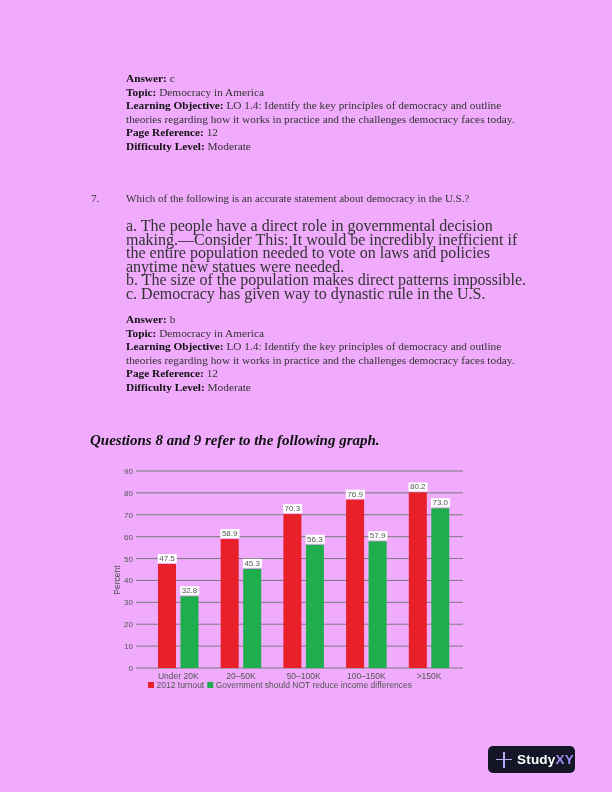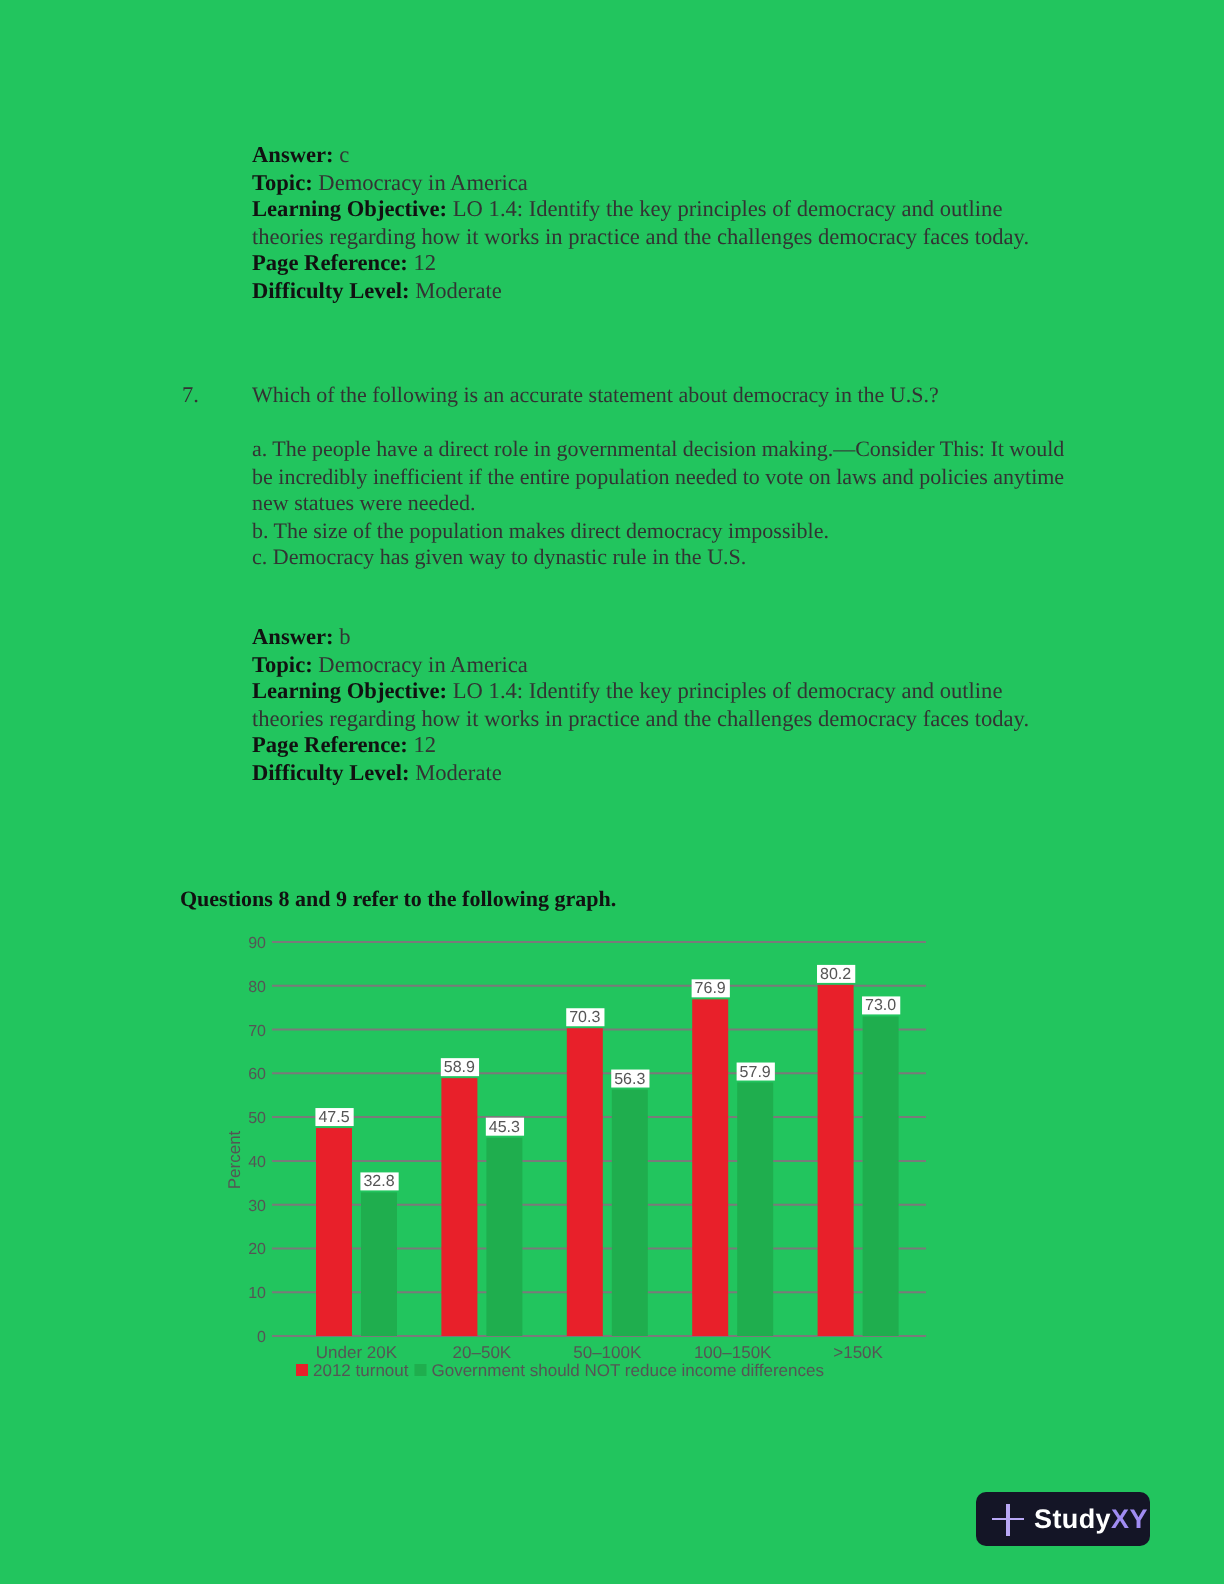--- a/index.html
+++ b/index.html
@@ -1,27 +1,27 @@
 <!DOCTYPE html>
 <html><head>
 <meta charset="utf-8">
 <style>
   html, body { margin: 0; padding: 0; background: #ffffff; }
   body { width: 612px; height: 792px; position: relative; overflow: hidden;
          font-family: "Liberation Serif", "DejaVu Serif", serif; color: #222; }
-  .page { position: absolute; left: 0; top: 0; width: 612px; height: 792px; background: #22c55e; }
+  .page { position: absolute; left: 0; top: 0; width: 612px; height: 792px; background: #f0abfc; }
   .block { position: absolute; left: 126px; width: 400px; font-size: 11.3px; line-height: 13.6px; }
   .block p { margin: 0; }
   .lbl { font-weight: bold; color: #111; }
   .val { color: #333; }
   .qnum { position: absolute; left: 91px; font-size: 11.3px; line-height: 13.6px; color: #333; }
   .qtext { position: absolute; left: 126px; width: 410px; font-size: 11px; line-height: 13.6px; color: #333; }
-  .opts { position: absolute; left: 126px; width: 410px; font-size: 11px; line-height: 13.6px; color: #333; }
+  .opts { position: absolute; left: 126px; width: 410px; font-size: 16px; line-height: 13.6px; color: #333; }
   .opts p { margin: 0; }
-  .section-title { position: absolute; left: 90px; top: 444px; font-size: 11px; font-weight: bold; color: #111; }
+  .section-title { position: absolute; left: 90px; top: 432px; font-size: 15px; font-weight: bold; color: #111; font-style: italic; }
   .section-sub { position: absolute; left: 93px; top: 446px; font-size: 11.3px; color: #333; }
   #chart { position: absolute; left: 100px; top: 462px; }
   .ax-text { font-family: "Liberation Sans", "DejaVu Sans", sans-serif; fill: #555; }
   .logo { position: absolute; left: 488px; top: 746px; width: 87px; height: 27px; background: #141526;
           border-radius: 5px; display: flex; align-items: center; }
   .logo .plus { width: 18px; height: 18px; margin-left: 7px; position: relative; }
   .logo .plus::before, .logo .plus::after { content: ""; position: absolute; background: #b9a8f5; }
   .logo .plus::before { left: 8px; top: 1px; width: 1.6px; height: 16px; }
   .logo .plus::after { left: 1px; top: 8px; width: 16px; height: 1.6px; }
   .logo .brand { font-family: "Liberation Sans", "DejaVu Sans", sans-serif; font-weight: bold; font-size: 13.5px;
@@ -39,21 +39,21 @@
     <p><span class="lbl">Learning Objective:</span> <span class="val">LO 1.4: Identify the key principles of democracy and outline theories regarding how it works in practice and the challenges democracy faces today.</span></p>
     <p><span class="lbl">Page Reference:</span> <span class="val">12</span></p>
     <p><span class="lbl">Difficulty Level:</span> <span class="val">Moderate</span></p>
   </div>
 
   <div class="qnum" style="top:192px;">7.</div>
   <div class="qtext" style="top:192px;">Which of the following is an accurate statement about democracy in the U.S.?</div>
 
   <div class="opts" style="top:219px;">
     <p>a. The people have a direct role in governmental decision making.—Consider This: It would be incredibly inefficient if the entire population needed to vote on laws and policies anytime new statues were needed.</p>
-    <p>b. The size of the population makes direct democracy impossible.</p>
+    <p>b. The size of the population makes direct patterns impossible.</p>
     <p>c. Democracy has given way to dynastic rule in the U.S.</p>
   </div>
 
   <div class="block" style="top:313px;">
     <p><span class="lbl">Answer:</span> <span class="val">b</span></p>
     <p><span class="lbl">Topic:</span> <span class="val">Democracy in America</span></p>
     <p><span class="lbl">Learning Objective:</span> <span class="val">LO 1.4: Identify the key principles of democracy and outline theories regarding how it works in practice and the challenges democracy faces today.</span></p>
     <p><span class="lbl">Page Reference:</span> <span class="val">12</span></p>
     <p><span class="lbl">Difficulty Level:</span> <span class="val">Moderate</span></p>
   </div>

